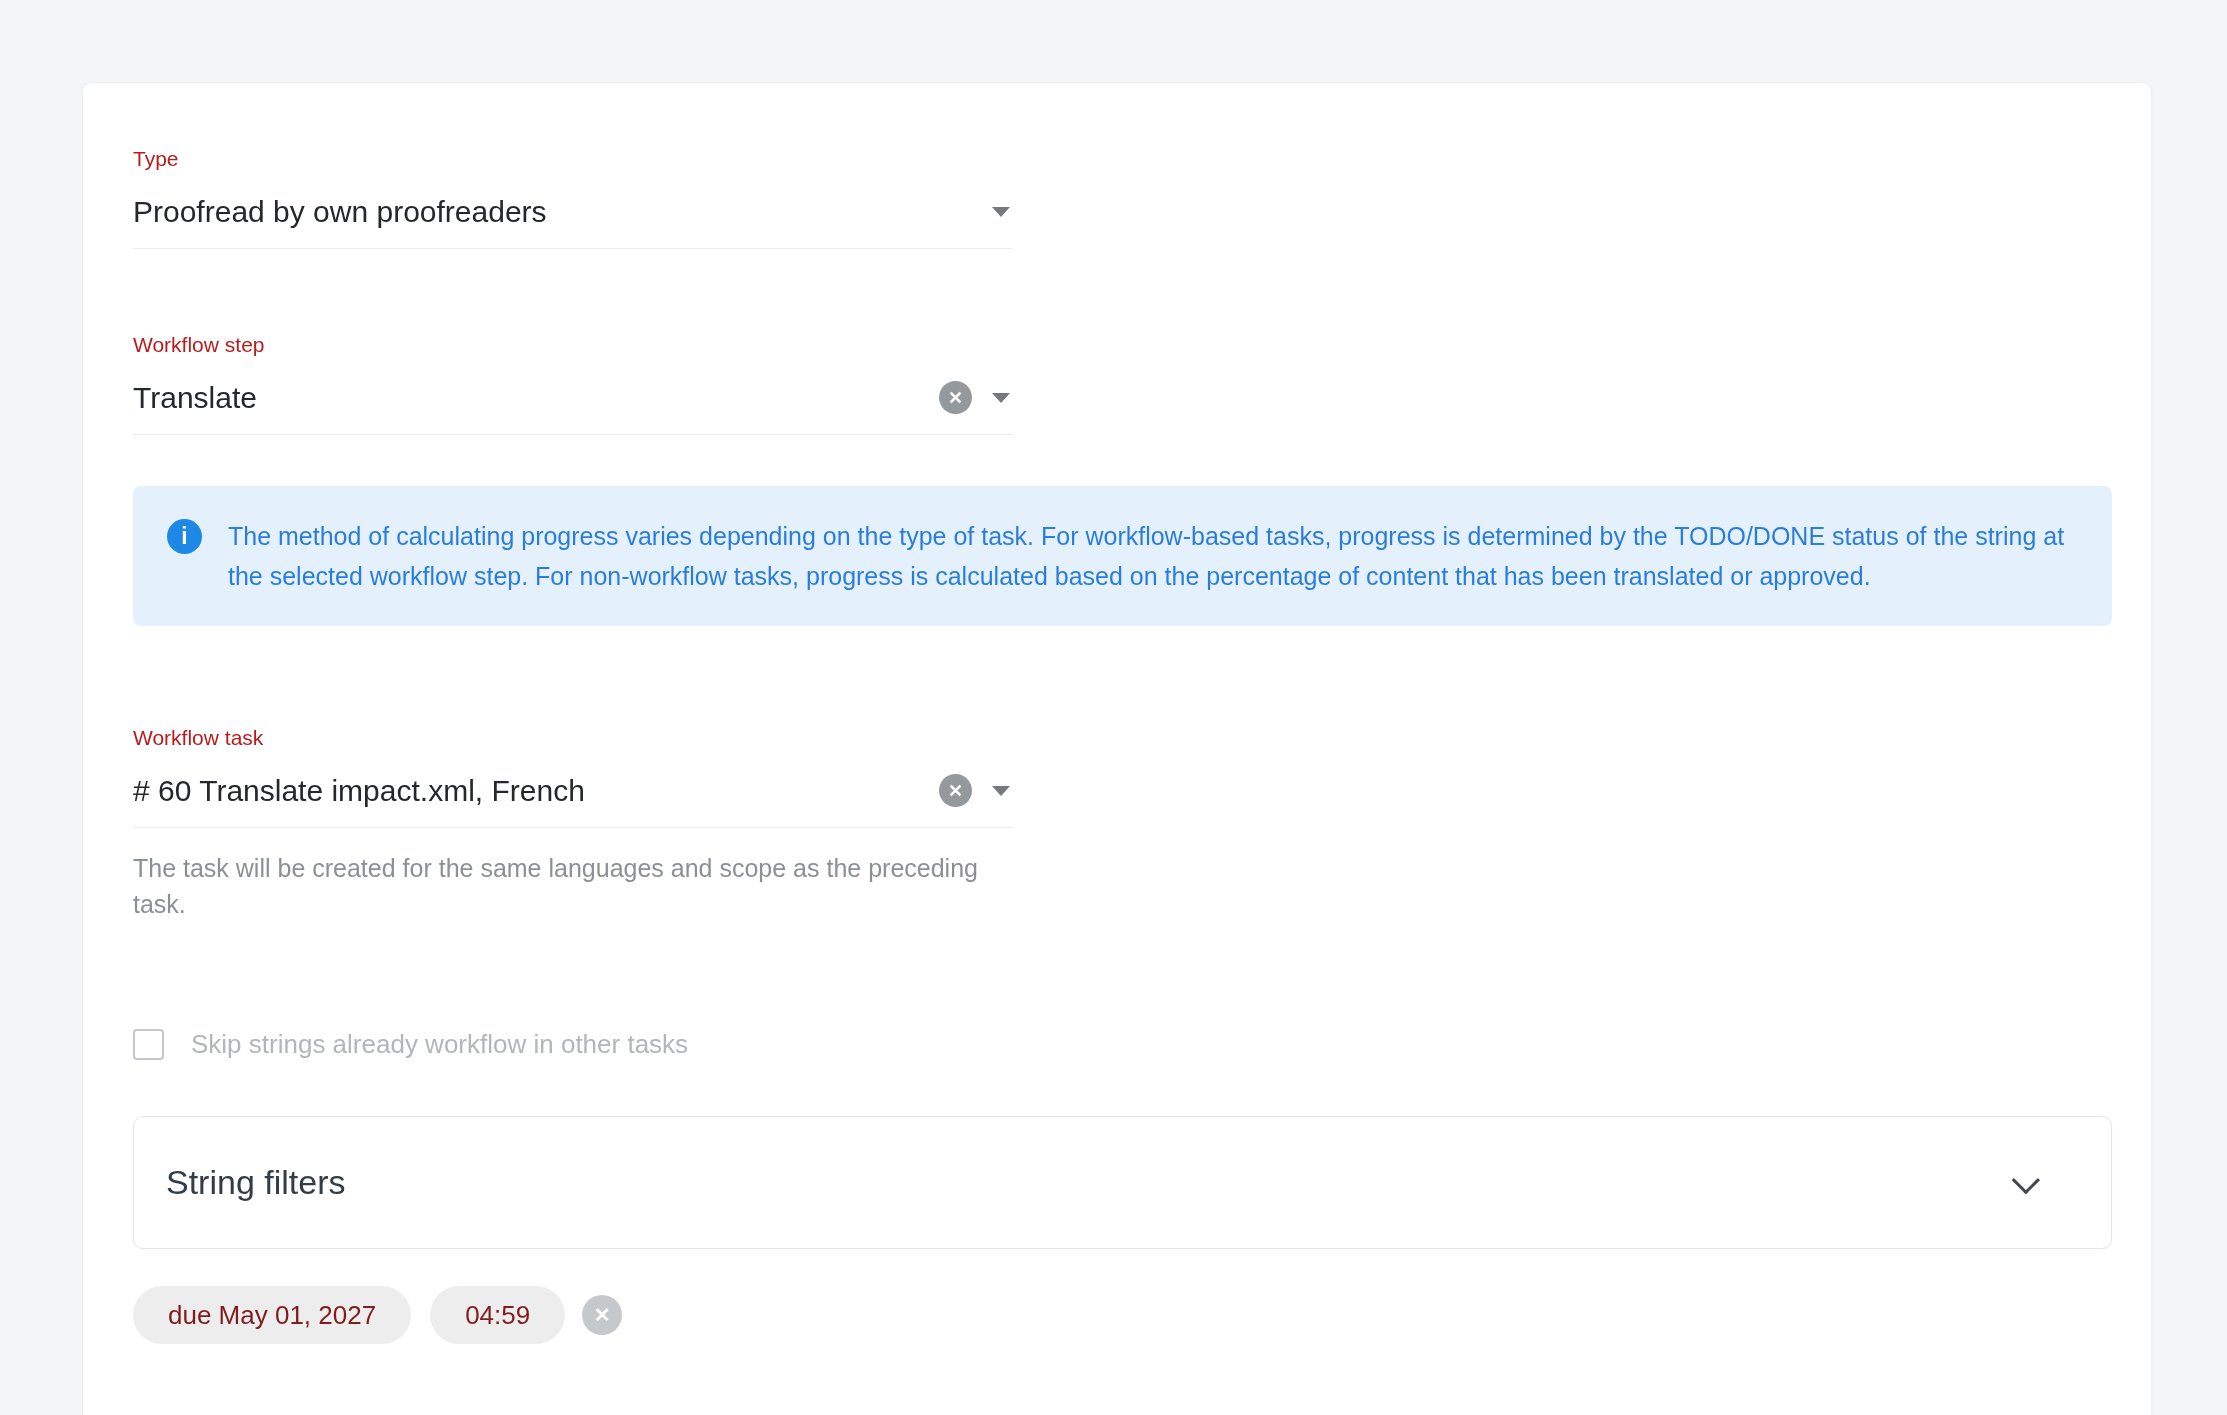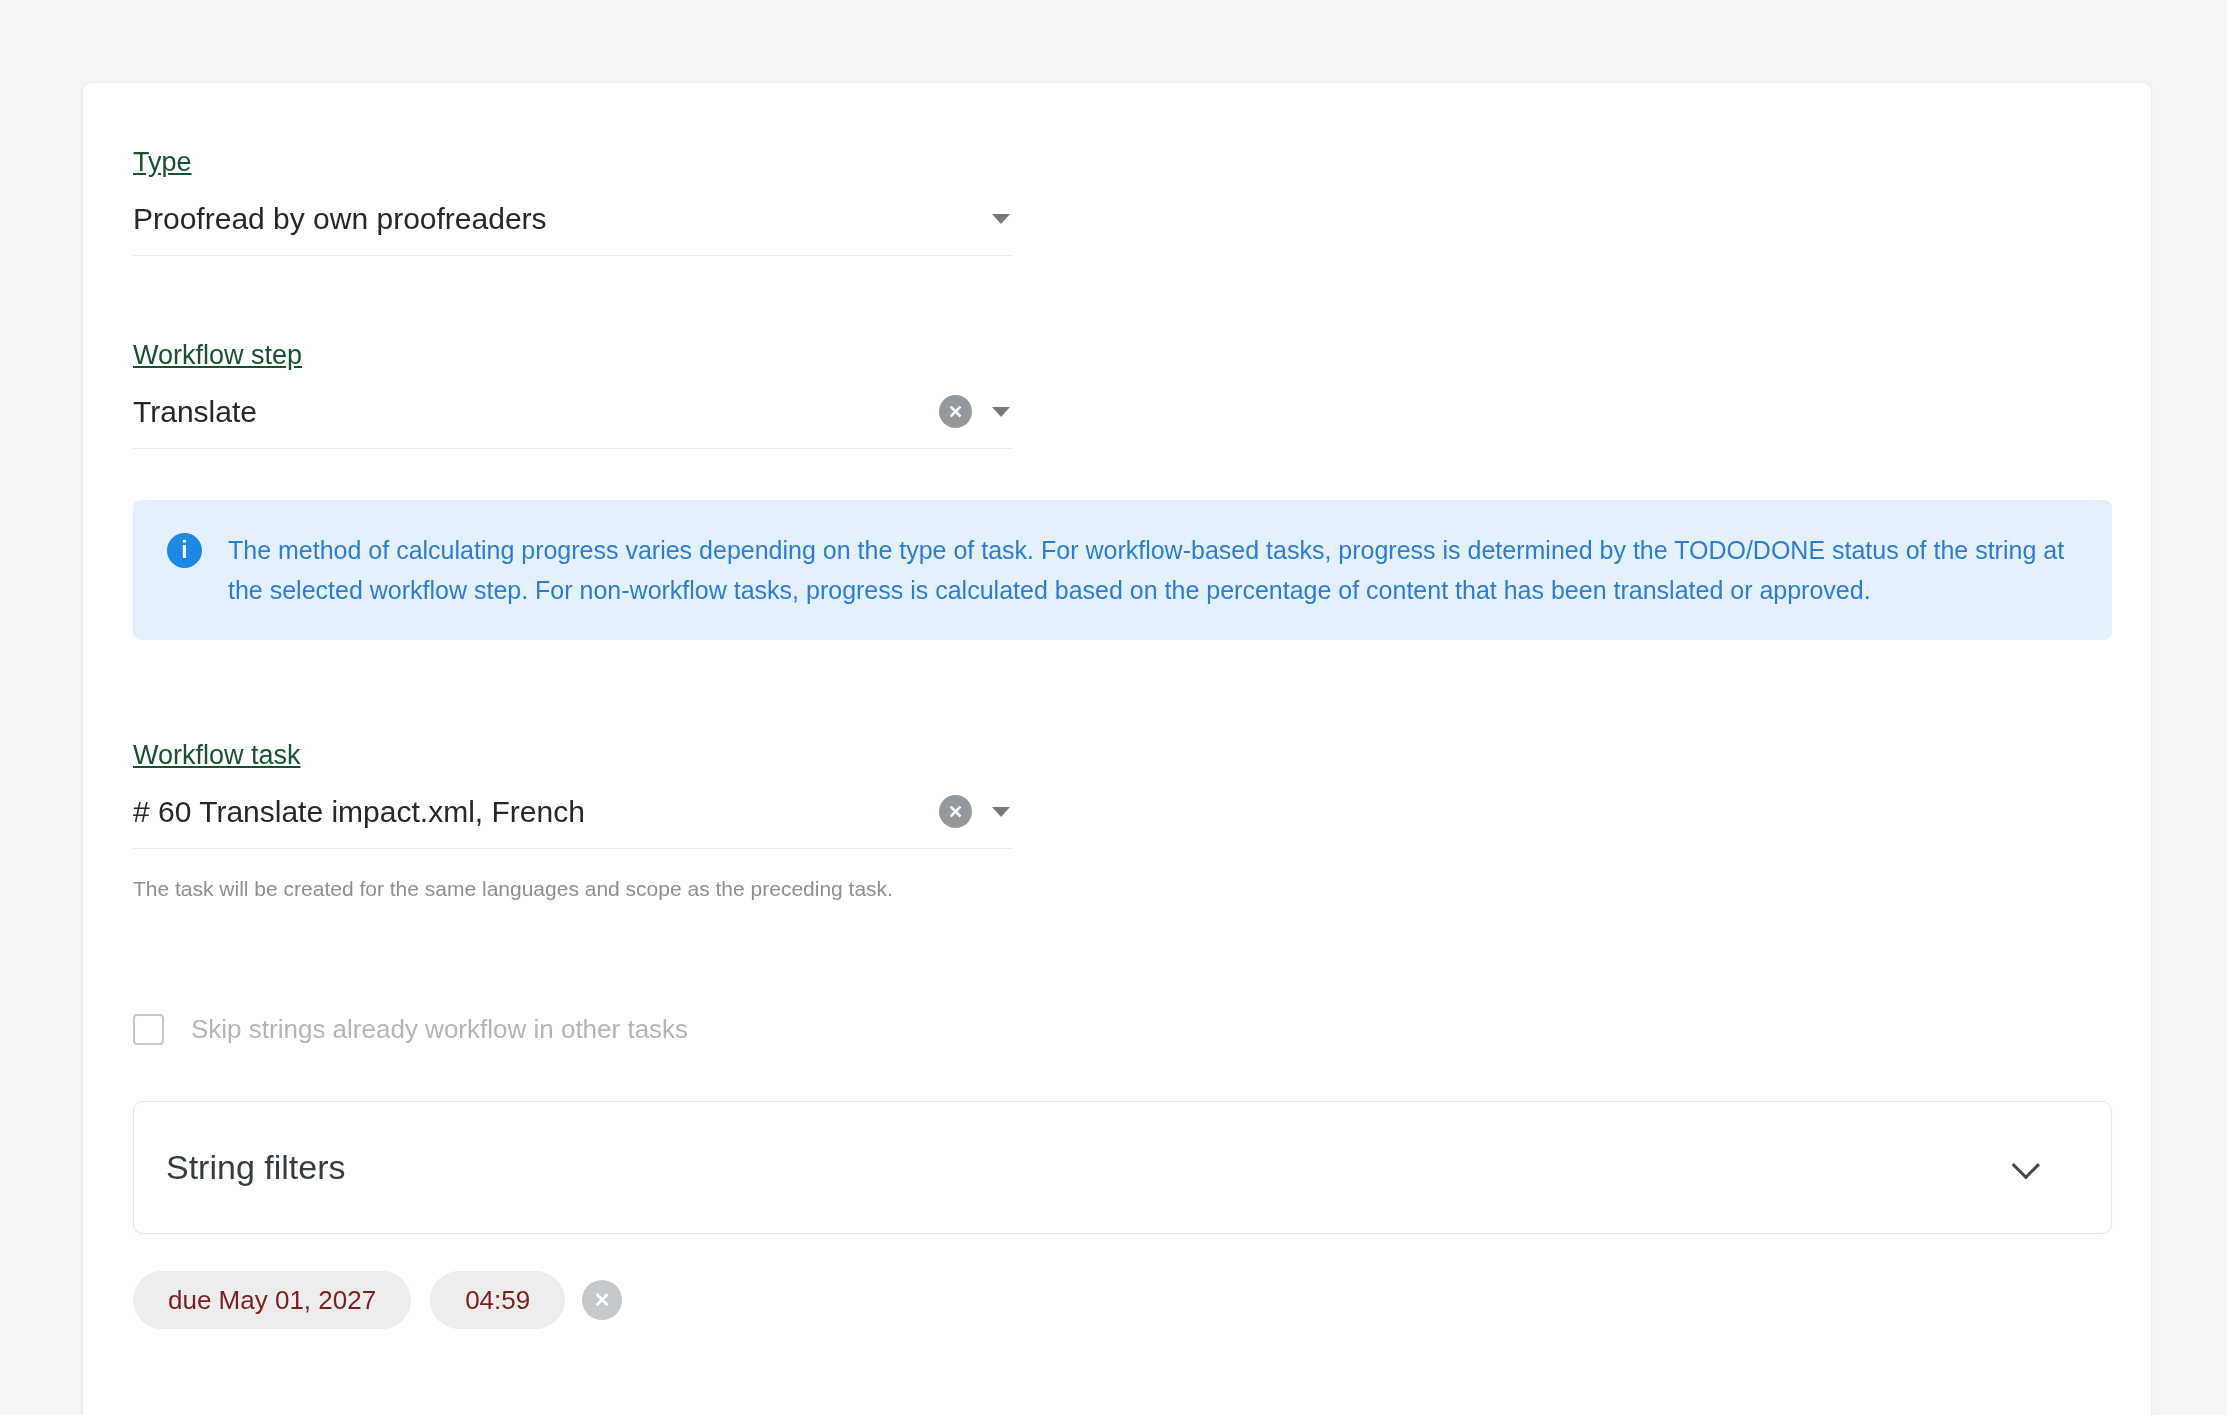--- a/index.html
+++ b/index.html
@@ -16,23 +16,22 @@
     width: 2070px; height: 1400px;
     background: #ffffff;
     border: 1px solid #eceef0;
     border-radius: 10px;
     box-shadow: 0 1px 3px rgba(0,0,0,0.04);
     padding: 64px 41px 0 50px;
   }
   
   .field { width: 879px; position: relative; }
   .field-label {
-    font-size: 27px; color: #14532d;
+    font-size: 21px; color: #b91c1c;
     margin-bottom: 12px;
-    text-decoration: underline;
   }
   .field-value-row {
     display: flex; align-items: center;
     padding-bottom: 8px;
     border-bottom: 1px solid #ebebeb;
     min-height: 66px;
     cursor: pointer;
   }
   .field-value {
     font-size: 30px; color: #24282c;
@@ -91,21 +90,21 @@
   .info-text {
     font-size: 25px;
     line-height: 40px;
     color: #2b7ddb;
     max-width: 1840px;
   }
   
   .helper-text {
     margin-top: 22px;
     width: 885px;
-    font-size: 21px;
+    font-size: 25px;
     line-height: 36px;
     color: #8b9096;
   }
   
   .checkbox-row {
     display: flex; align-items: center; gap: 27px;
   }
   .checkbox-box {
     width: 31px; height: 31px;
     border: 2px solid #c4c7cb;

